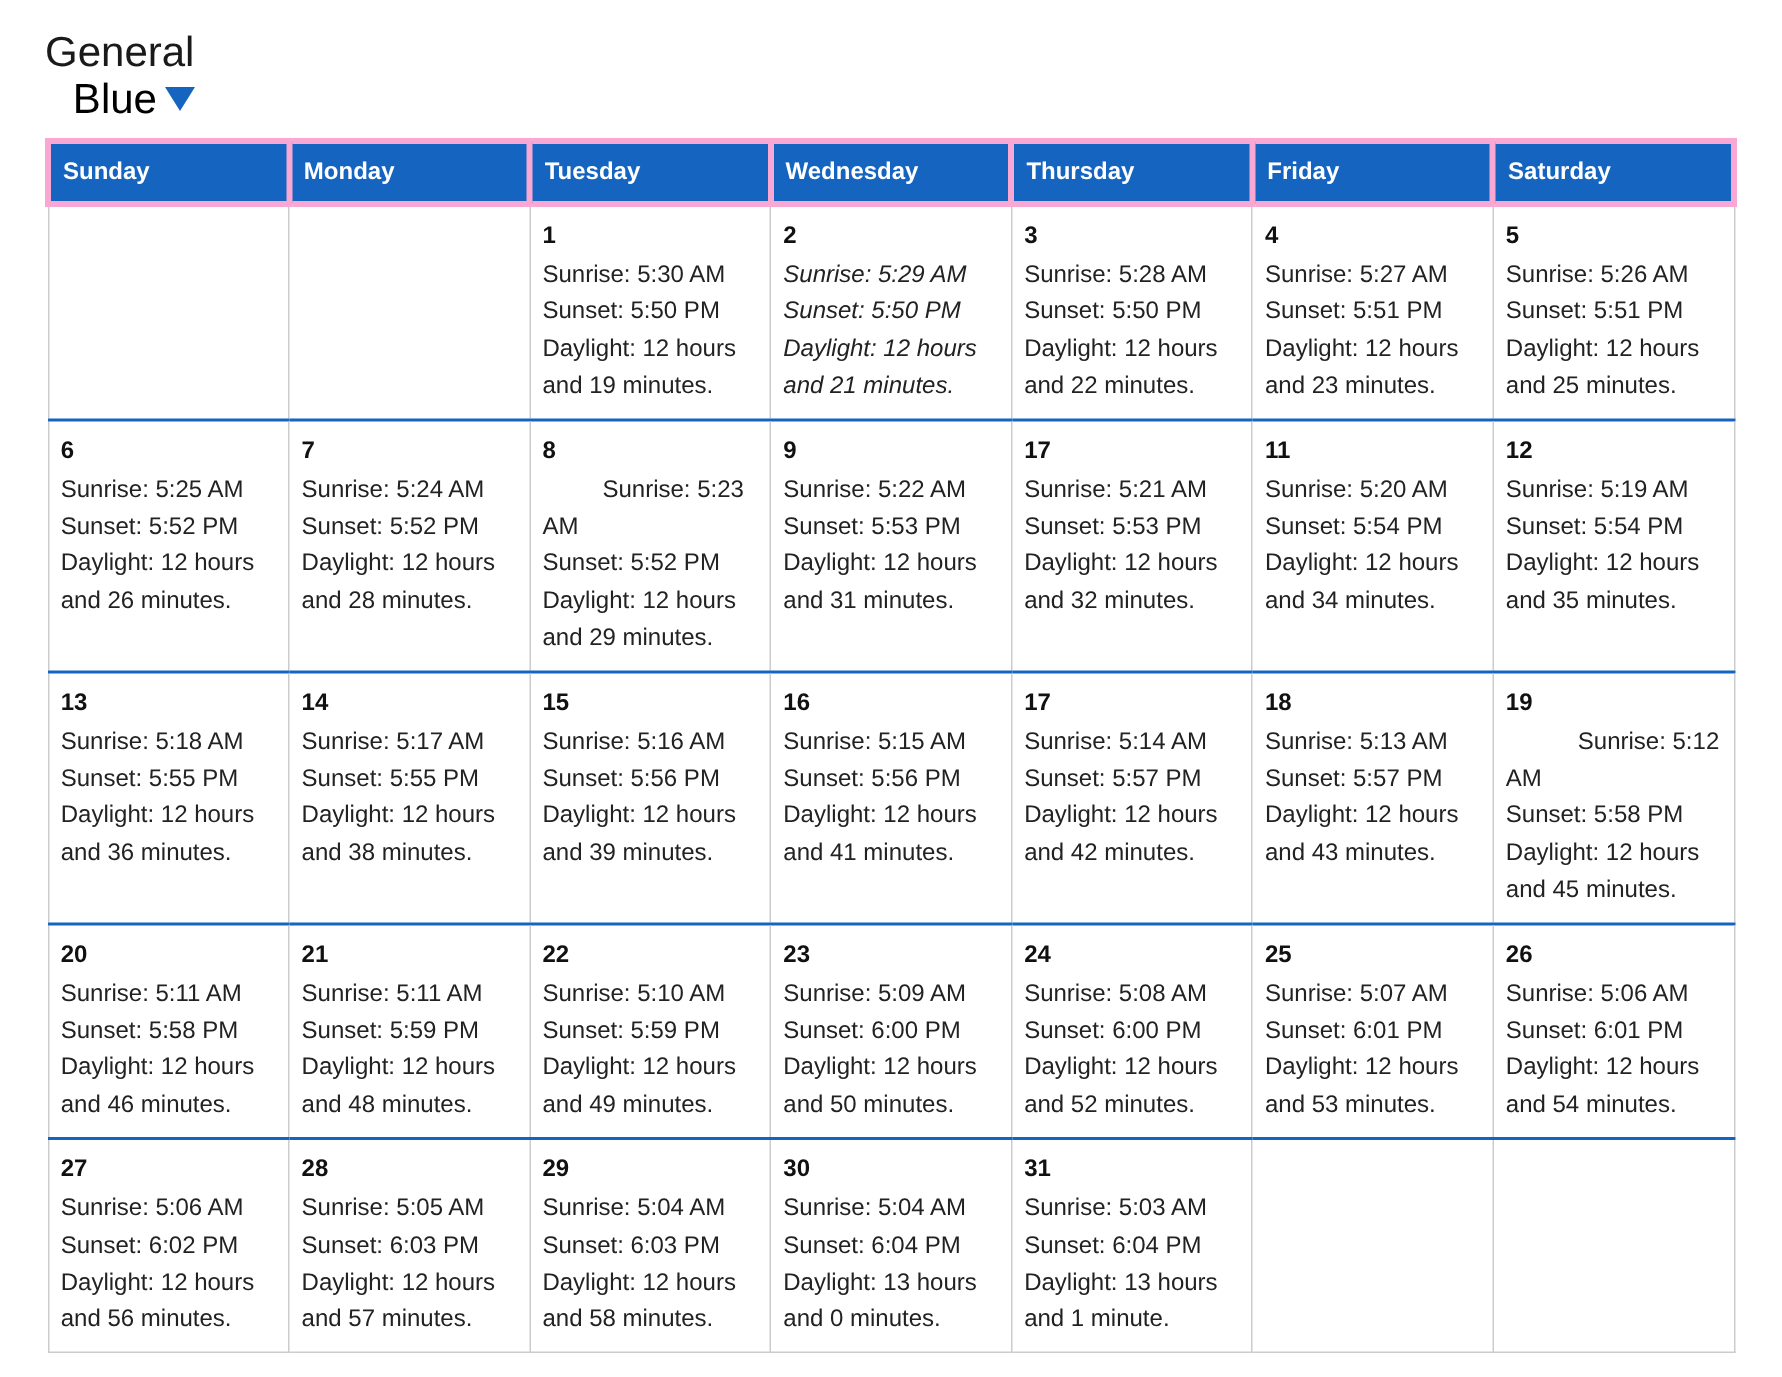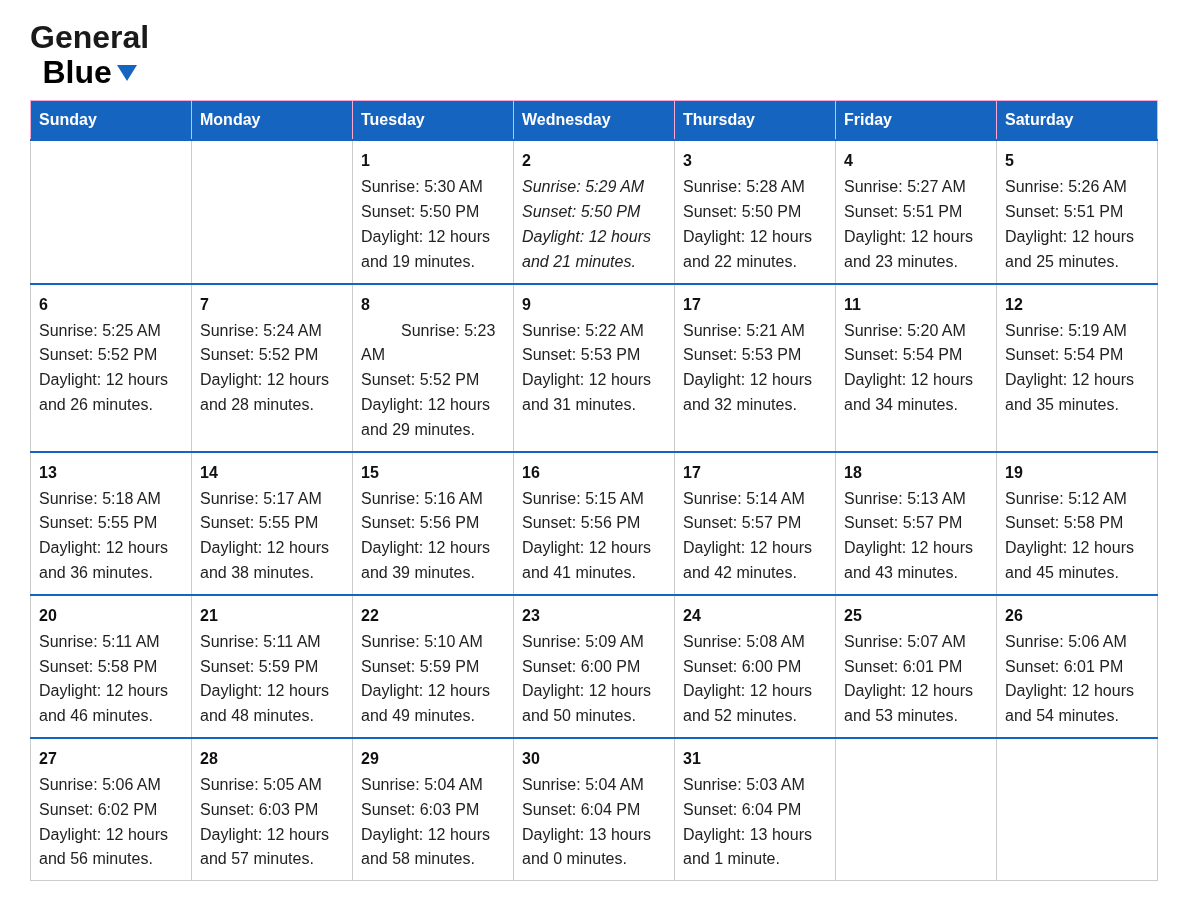--- a/index.html
+++ b/index.html
@@ -13,23 +13,23 @@
     }
     .header {
       display: flex;
       justify-content: space-between;
       align-items: flex-start;
       margin-bottom: 10px;
     }
     .logo {
       display: flex;
       flex-direction: column;
-      align-items: center;
-      font-size: 32px;
-      font-weight: bold;
+      align-items: flex-end;
+      font-size: 28px;
+      font-weight: normal;
       line-height: 1.1;
     }
     .logo-general {
       color: #1a1a1a;
     }
     .logo-blue {
       color: #000000;
       display: flex;
       align-items: center;
       gap: 2px;
@@ -62,21 +62,21 @@
       border-collapse: collapse;
       margin-top: 10px;
     }
     .calendar thead tr th {
       background-color: #1565c0;
       color: #fff;
       font-size: 16px;
       font-weight: bold;
       padding: 10px 8px;
       text-align: left;
-      border: 1px solid #f9a8d4;
+      border: 4px solid #f9a8d4;
     }
     .calendar tbody tr td {
       vertical-align: top;
       padding: 8px 8px;
       border: 1px solid #ccc;
       border-top: 2px solid #1565c0;
       width: calc(100% / 7);
       min-height: 100px;
       font-size: 13px;
       color: #222;
@@ -199,21 +199,21 @@
 Daylight: 12 hours
 and 41 minutes.</span></td>
         <td><span class="day-num">17</span><span class="day-info" style="white-space: pre-line;">Sunrise: 5:14 AM
 Sunset: 5:57 PM
 Daylight: 12 hours
 and 42 minutes.</span></td>
         <td><span class="day-num">18</span><span class="day-info" style="white-space: pre-line;">Sunrise: 5:13 AM
 Sunset: 5:57 PM
 Daylight: 12 hours
 and 43 minutes.</span></td>
-        <td><span class="day-num">19</span><span class="day-info" style="white-space: pre-line;">Sunrise: 5:12 AM
+        <td><span class="day-num">19</span><span class="day-info" style="white-space: pre-line; margin-left: 48px;">Sunrise: 5:12 AM
 Sunset: 5:58 PM
 Daylight: 12 hours
 and 45 minutes.</span></td>
       </tr>
       <tr>
         <td><span class="day-num">20</span><span class="day-info" style="white-space: pre-line;">Sunrise: 5:11 AM
 Sunset: 5:58 PM
 Daylight: 12 hours
 and 46 minutes.</span></td>
         <td><span class="day-num">21</span><span class="day-info" style="white-space: pre-line;">Sunrise: 5:11 AM

